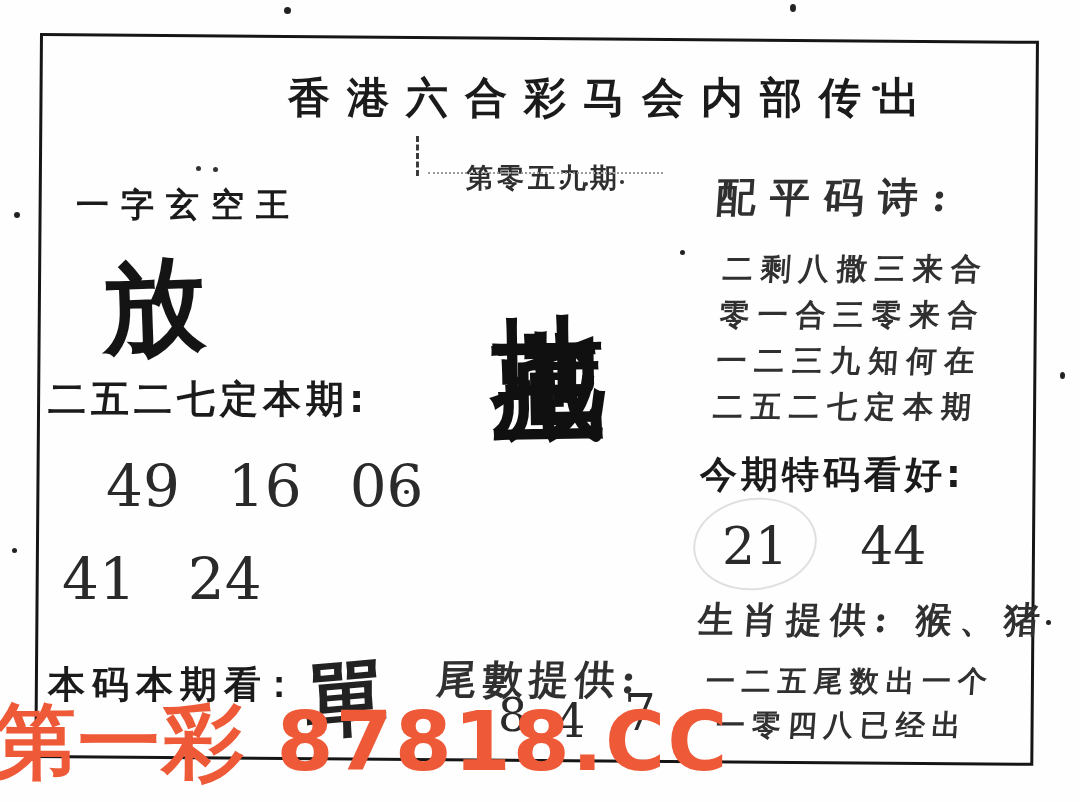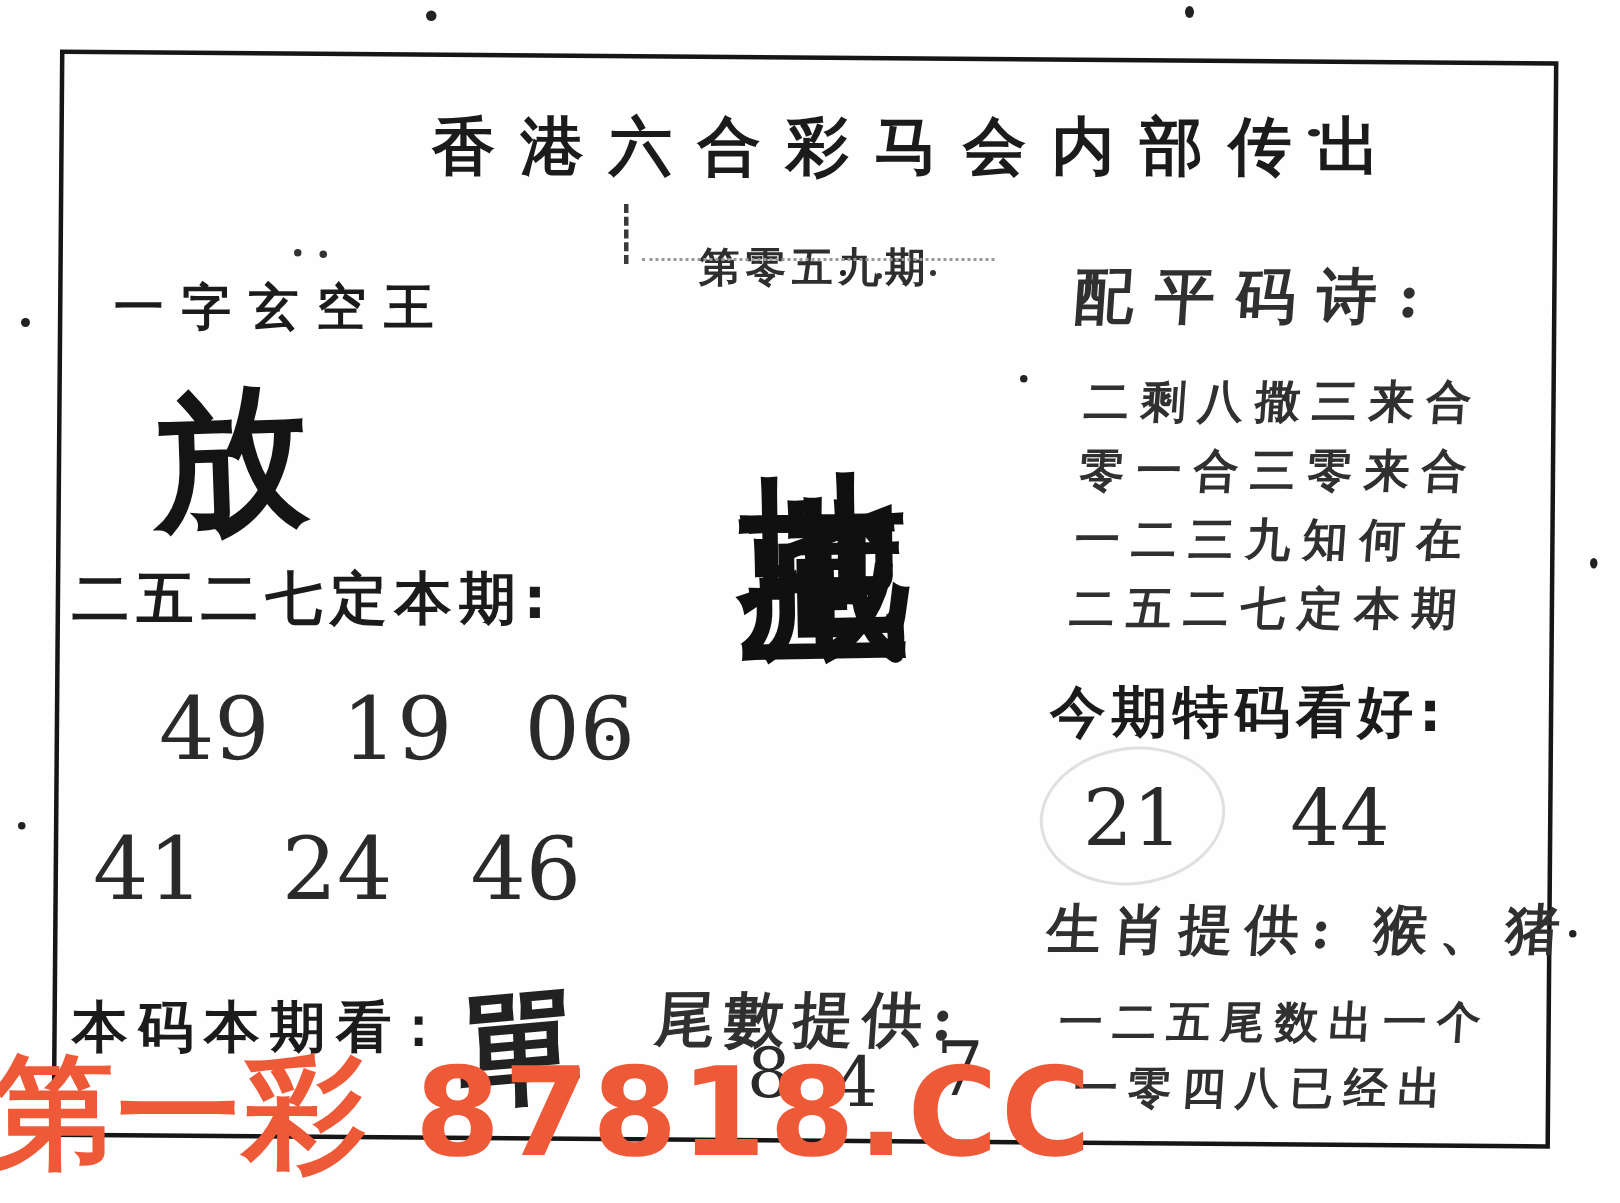--- a/index.html
+++ b/index.html
@@ -77,27 +77,26 @@
   <div class="abs dot2"></div>
   <div class="abs vdash"></div>
   <div class="abs dotline"></div>
 
   <div class="abs printed heading-left">一字玄空王</div>
   <div class="abs bigchar">放</div>
   <div class="abs printed lucky-label">二五二七定本期:</div>
 
   <div class="abs numrow numrow1">
     <span class="serifnum">49</span>
-    <span class="serifnum">19</span>
+    <span class="serifnum">16</span>
     <span class="serifnum">06</span>
   </div>
   <div class="abs numrow numrow2">
     <span class="serifnum">41</span>
     <span class="serifnum">24</span>
-    <span class="serifnum">46</span>
   </div>
 
   <div class="abs printed bottom-label">本码本期看:</div>
   <div class="abs hand dan">單</div>
 
   <div class="abs mainvert">地藏王</div>
   <div class="abs hand tail-label">尾數提供:</div>
   <span class="abs digit d8">8</span>
   <span class="abs digit d4">4</span>
   <span class="abs digit d7">7</span>

